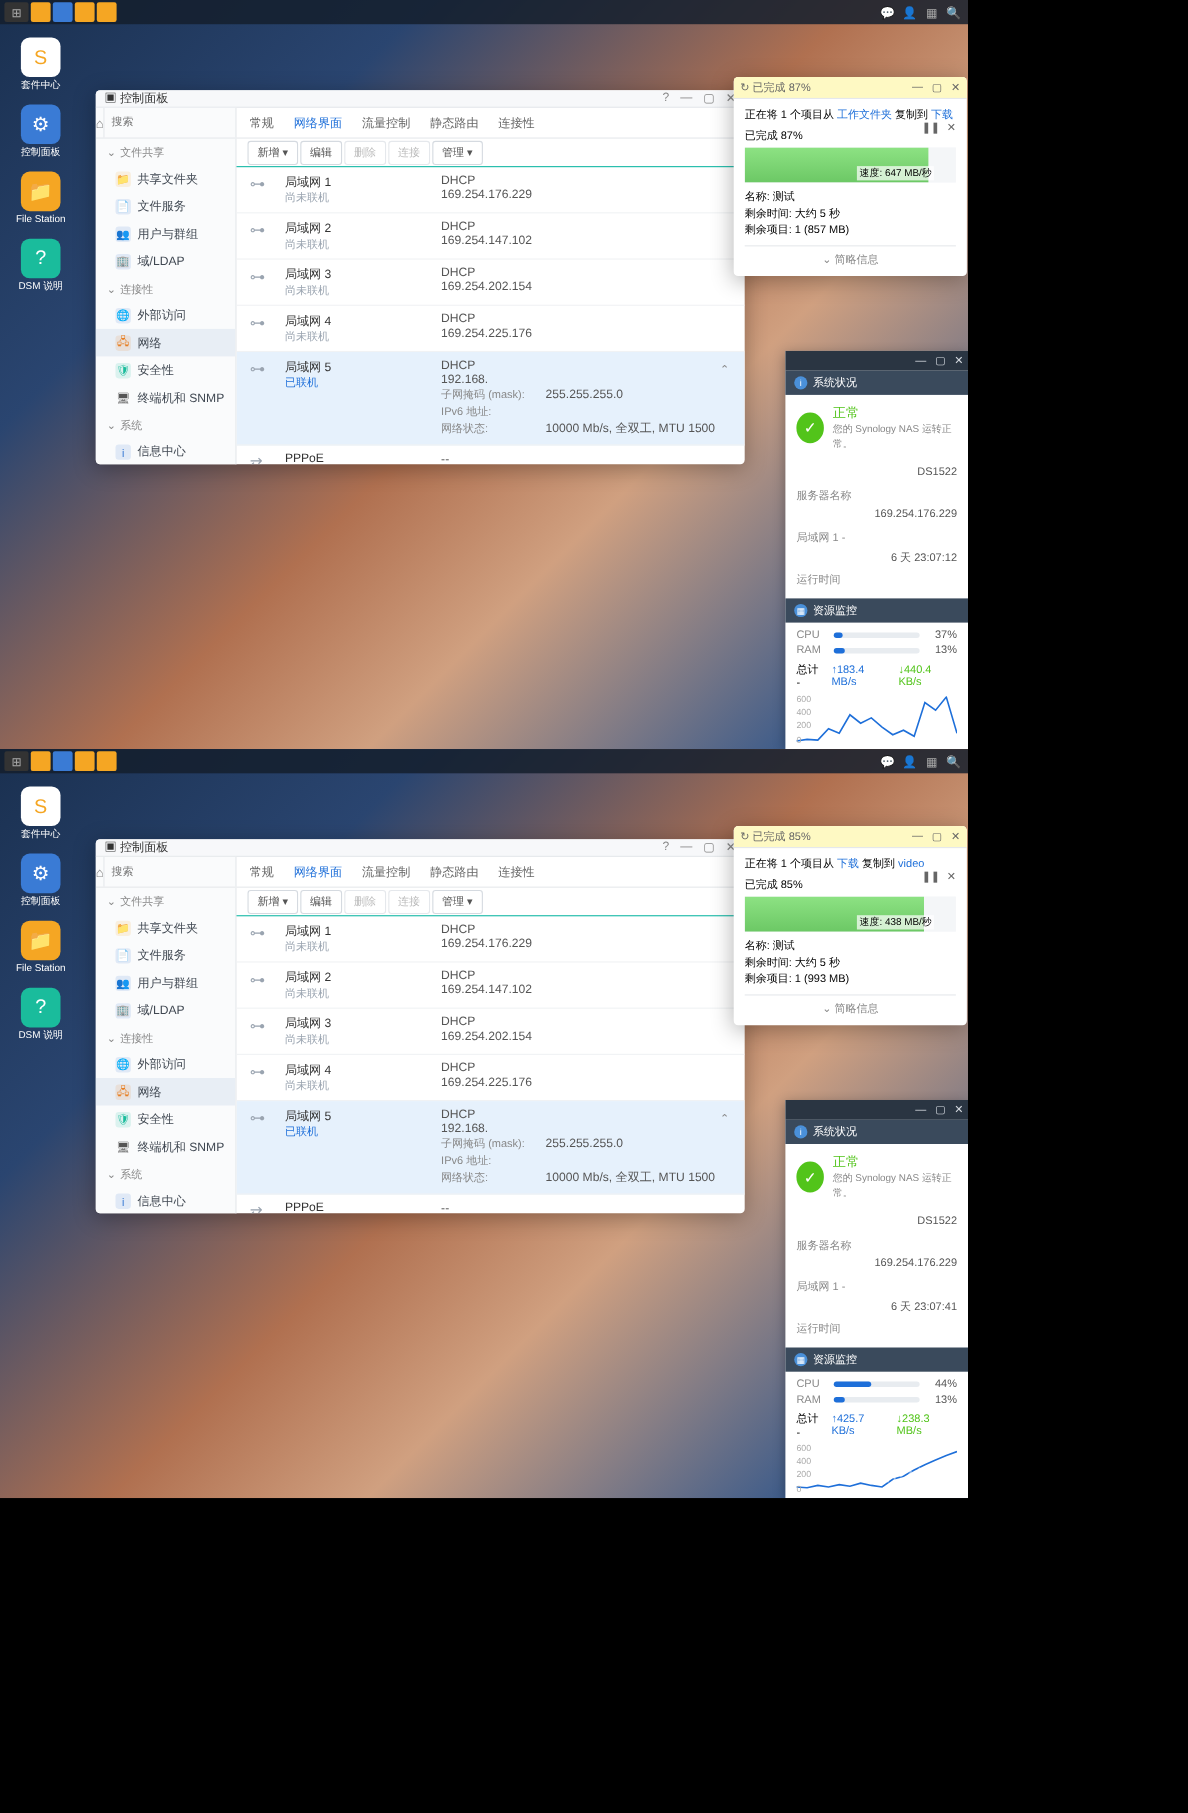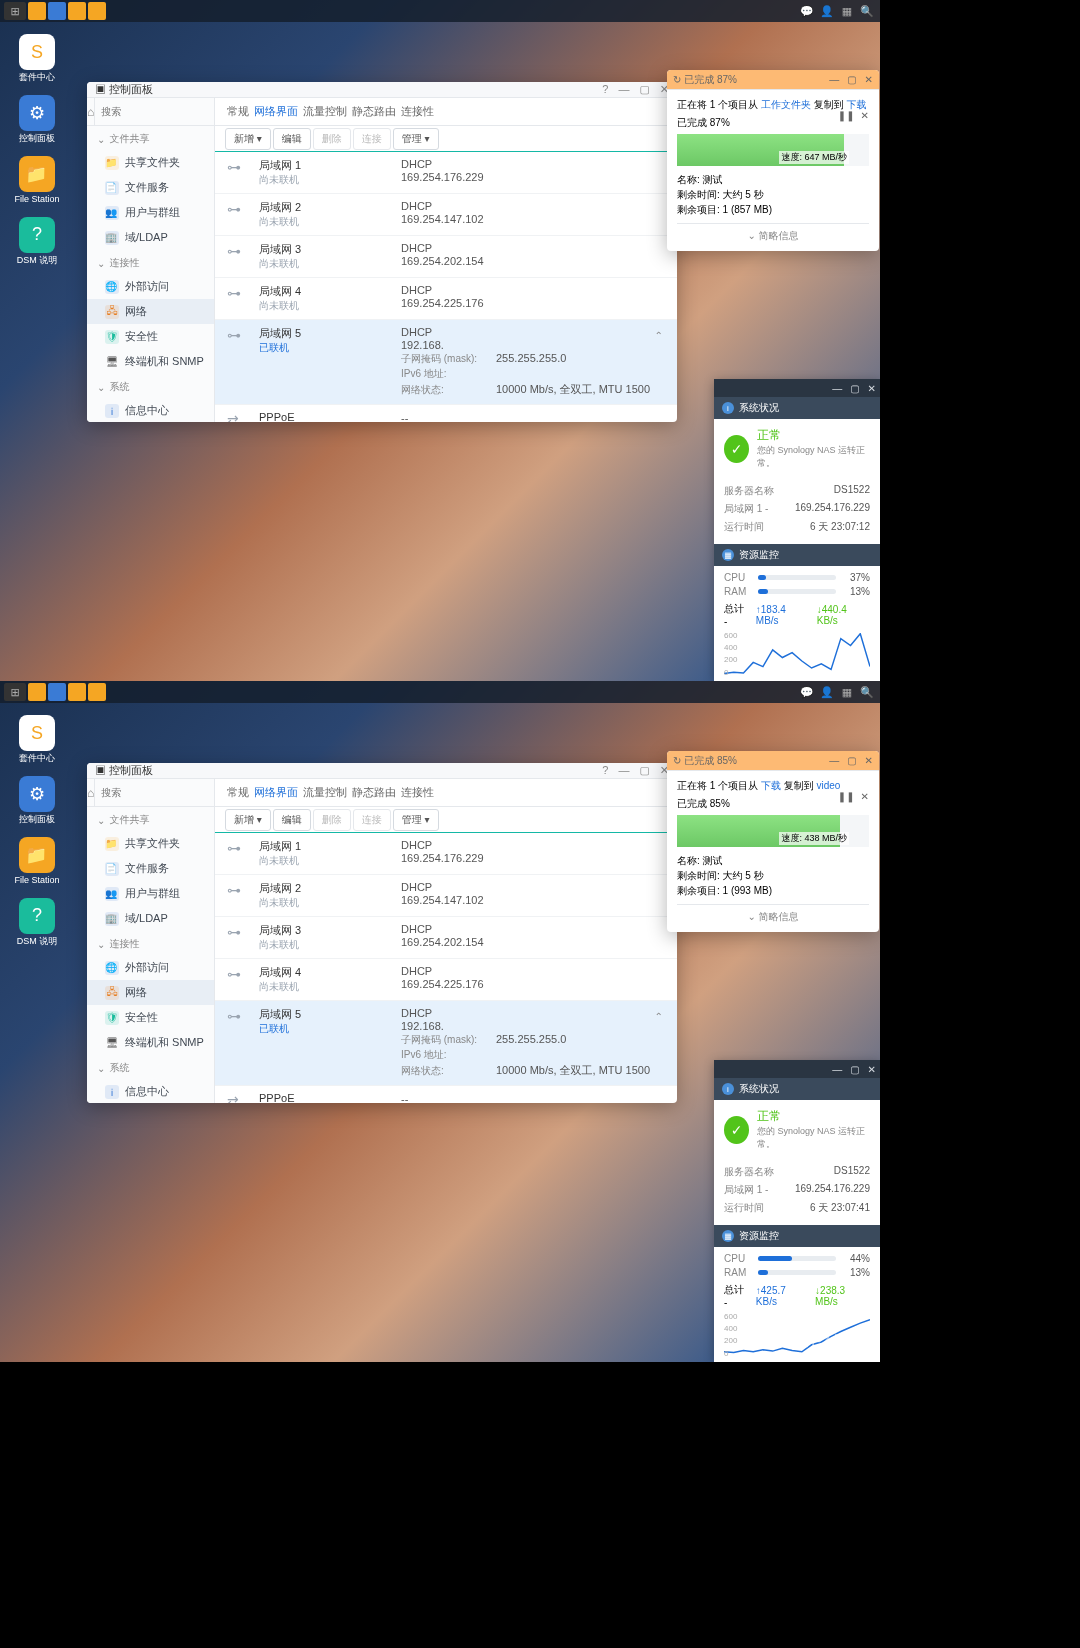--- a/index.html
+++ b/index.html
@@ -23,40 +23,40 @@
   .cp-body{flex:1;display:flex;}
   .cp-side{width:128px;background:#fafbfc;border-right:1px solid #e5e8ec;font-size:11px;color:#404852;overflow:hidden;}
   .cp-srch{height:28px;border-bottom:1px solid #e5e8ec;display:flex;align-items:center;}
   .cp-srch .home{width:26px;text-align:center;color:#888;font-size:12px;border-right:1px solid #e5e8ec;height:100%;display:flex;align-items:center;justify-content:center;}
   .cp-srch input{flex:1;border:none;font-size:10px;padding:0 6px;background:transparent;outline:none;}
   .side-grp{padding:6px 10px 4px;color:#888;font-size:10px;display:flex;align-items:center;gap:4px;}
   .side-itm{padding:5px 10px 5px 18px;display:flex;align-items:center;gap:6px;cursor:pointer;}
   .side-itm.active{background:#e8eef5;}
   .side-ico{width:14px;height:14px;display:inline-flex;align-items:center;justify-content:center;font-size:10px;border-radius:3px;}
   .cp-main{flex:1;display:flex;flex-direction:column;}
-  .tabs{height:28px;border-bottom:1px solid #e5e8ec;display:flex;align-items:center;padding:0 12px;gap:5px;font-size:11px;color:#666;}
+  .tabs{height:28px;border-bottom:1px solid #e5e8ec;display:flex;align-items:center;padding:0 12px;gap:18px;font-size:11px;color:#666;}
   .tabs .tab.active{color:#1e6fd9;font-family:Liberation Serif, serif;}
   .toolbar{height:26px;border-bottom:1px solid #14b8a6;display:flex;align-items:center;padding:0 10px;gap:2px;}
   .tbtn{font-size:10px;padding:3px 8px;border:1px solid #d5dae0;background:#fff;border-radius:3px;color:#555;}
   .tbtn.dis{color:#bbb;border-color:#e5e8ec;}
   .iface-list{flex:1;overflow:auto;font-size:11px;}
   .iface{padding:6px 12px;border-bottom:1px solid #f0f2f4;display:flex;gap:12px;position:relative;}
   .iface.exp{background:#e6f1fc;}
   .iface .icn{width:20px;color:#9aa4b0;font-size:14px;padding-top:1px;}
   .iface .nm{width:130px;}
   .iface .nm .n{color:#333;}
   .iface .nm .s{color:#9aa4b0;font-size:10px;}
   .iface .nm.connected .s{color:#1e6fd9;}
   .iface .info{flex:1;color:#555;}
   .iface .info div{margin-bottom:1px;}
   .iface .info .lbl{color:#888;display:inline-block;width:95px;font-size:10px;}
   .iface .chev{position:absolute;right:14px;top:10px;color:#888;font-size:10px;}
   
   .copy{left:667px;top:70px;width:212px;background:#fff;font-size:10px;}
-  .copy .hdr{height:20px;background:#fdba74;display:flex;align-items:center;padding:0 6px;color:#666;justify-content:space-between;border-bottom:1px solid #e5e8ec;}
+  .copy .hdr{height:20px;background:#fef9c3;display:flex;align-items:center;padding:0 6px;color:#666;justify-content:space-between;border-bottom:1px solid #e5e8ec;}
   .copy .hdr .r{display:flex;gap:8px;}
   .copy .body{padding:8px 10px;}
   .copy .msg{margin-bottom:4px;line-height:1.4;}
   .copy .msg a{color:#1e6fd9;}
   .copy .done{font-weight:500;margin-bottom:4px;}
   .prog{height:32px;background:#f4f6f8;position:relative;margin-bottom:6px;overflow:hidden;}
   .prog .bar{position:absolute;left:0;top:0;bottom:0;background:linear-gradient(180deg,#8de283,#6cc865);}
   .prog .spd{position:absolute;right:20px;bottom:2px;font-size:9px;background:rgba(255,255,255,.7);padding:0 2px;}
   .copy .ctl{position:absolute;right:10px;top:40px;display:flex;gap:6px;color:#666;}
   .copy .meta div{line-height:1.5;}
@@ -65,21 +65,21 @@
   .widget{position:absolute;right:0;bottom:0;width:166px;background:#fff;box-shadow:0 2px 10px rgba(0,0,0,.3);font-size:10px;}
   .w-hdr{height:18px;background:#2a3542;color:#d5dae0;display:flex;align-items:center;justify-content:flex-end;padding:0 4px;gap:8px;font-size:10px;}
   .w-sec-h{background:#3a4a5c;color:#fff;padding:4px 8px;display:flex;align-items:center;gap:5px;font-size:10px;}
   .w-sec-h .ico{width:12px;height:12px;background:#4a90d9;border-radius:50%;display:inline-flex;align-items:center;justify-content:center;font-size:8px;}
   .w-status{padding:8px 10px;display:flex;gap:8px;align-items:center;}
   .w-ok{width:28px;height:28px;border-radius:50%;background:#52c41a;color:#fff;display:flex;align-items:center;justify-content:center;font-size:14px;}
   .w-ok-txt .t{color:#52c41a;font-size:12px;font-weight:500;}
   .w-ok-txt .s{color:#888;font-size:9px;}
   .w-kv{padding:4px 10px 8px;}
   .w-kv div{display:flex;justify-content:space-between;padding:2px 0;color:#555;}
-  .w-kv .k{color:#888;}
+  .w-kv .k{color:#888;margin-top:20px;}
   .w-res{padding:6px 10px;}
   .w-bar{display:flex;align-items:center;gap:6px;margin-bottom:3px;}
   .w-bar .k{width:28px;color:#888;}
   .w-bar .track{flex:1;height:5px;background:#e8ecf0;border-radius:3px;position:relative;}
   .w-bar .fill{position:absolute;left:0;top:0;bottom:0;background:#1e6fd9;border-radius:3px;}
   .w-bar .v{width:28px;text-align:right;color:#555;}
   .w-net{display:flex;gap:6px;padding:2px 0;align-items:center;}
   .w-net .up{color:#1e6fd9;}
   .w-net .dn{color:#52c41a;}
   .chart{height:42px;margin-top:4px;position:relative;}

